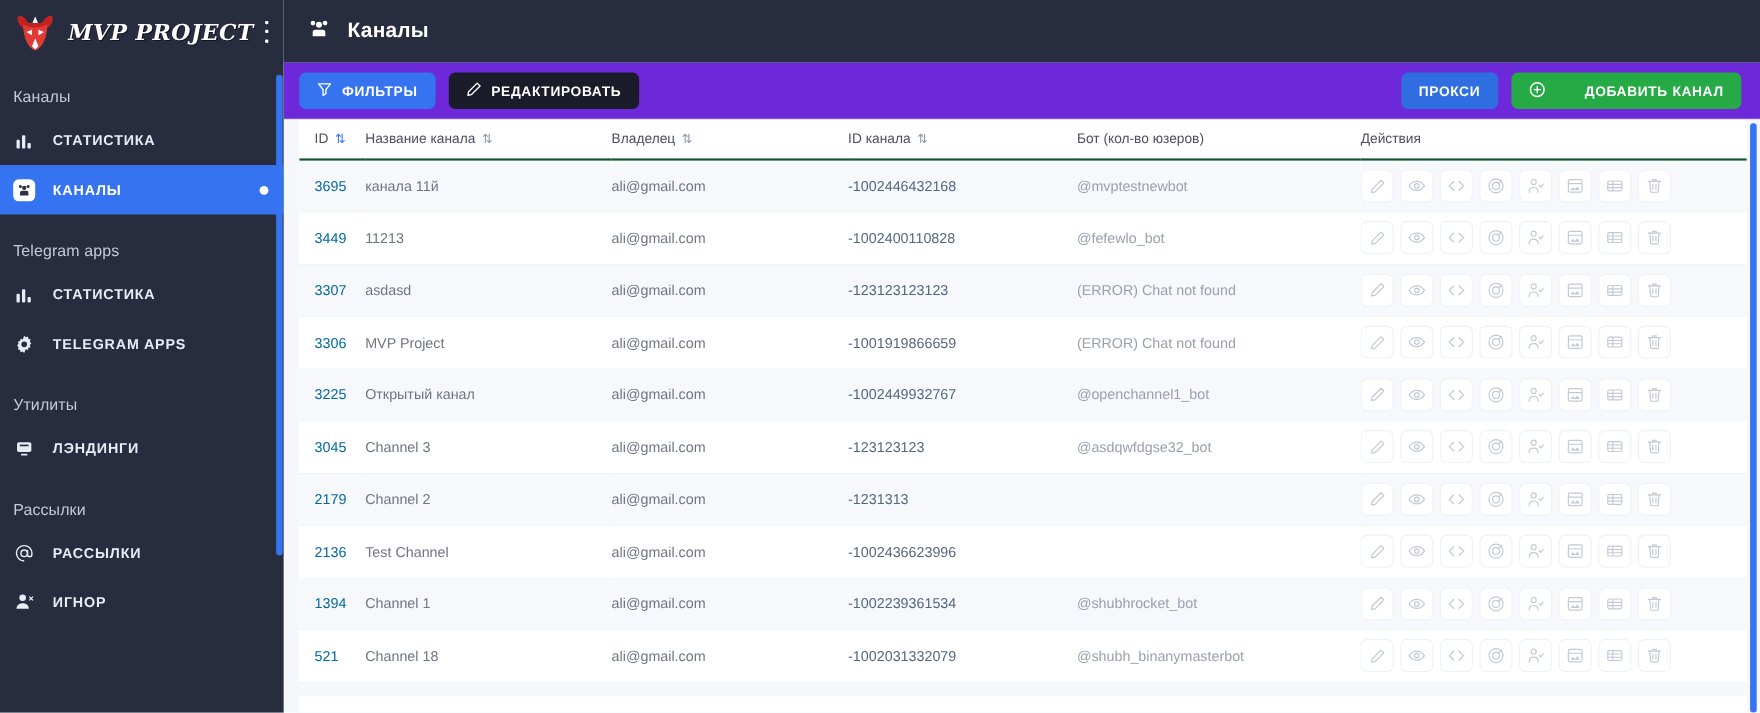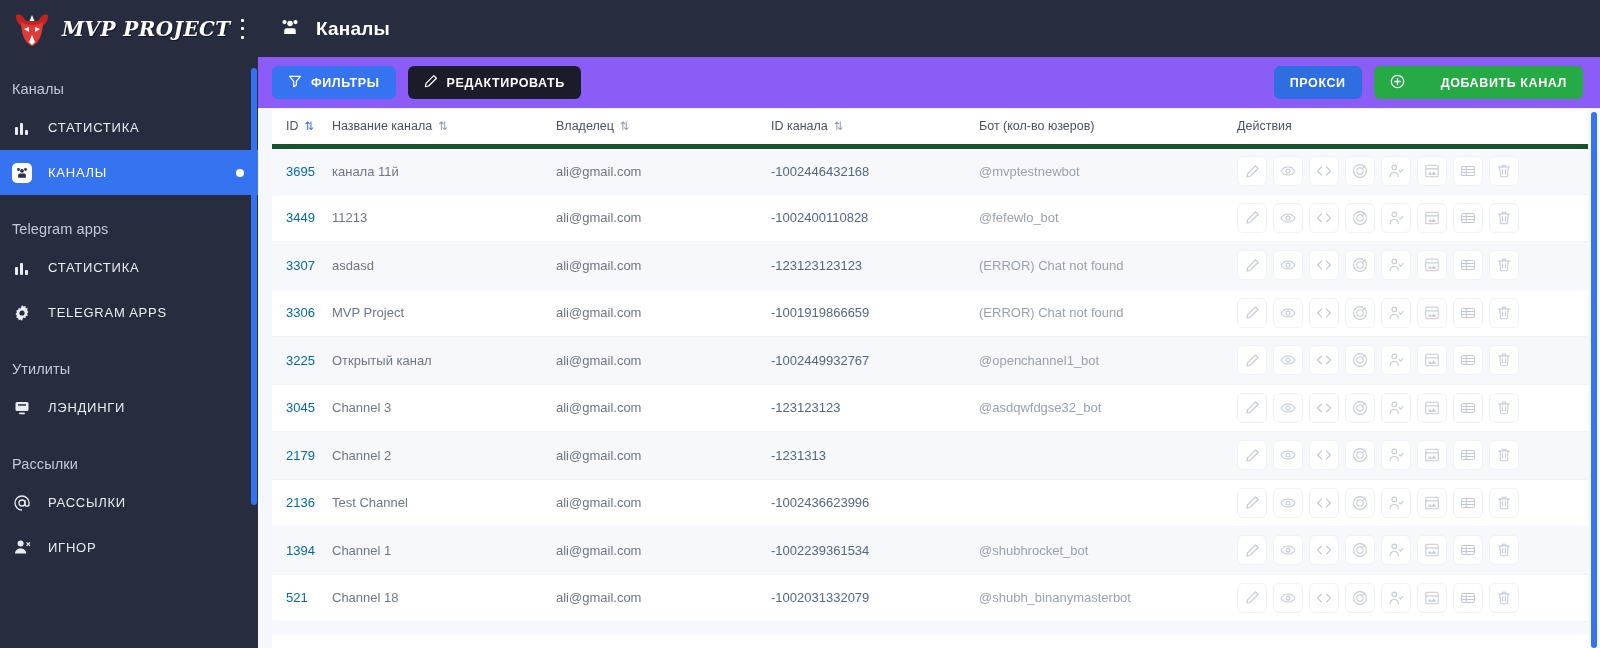--- a/index.html
+++ b/index.html
@@ -53,21 +53,21 @@
     letter-spacing: 0.1px;
   }
   .nav-item {
     display: flex; align-items: center;
     height: 45px;
     padding-left: 12px;
     padding-right: 14px;
     gap: 16px;
     color: #e9ecf4;
     font-size: 13px;
-    font-weight: normal;
+    font-weight: bold;
     letter-spacing: 0.75px;
     cursor: pointer;
     position: relative;
   }
   .nav-item .nav-ico {
     width: 20px; height: 20px; flex: 0 0 20px;
     display: flex; align-items: center; justify-content: center;
     color: #e9ecf4;
   }
   .nav-item.active { background: #3573f0; }
@@ -105,21 +105,21 @@
     color: #ffffff;
   }
   .topbar-left { display: flex; align-items: center; gap: 16px; }
   .topbar-title { font-size: 19px; font-weight: bold; letter-spacing: .2px; }
   .topbar-right { margin-left: auto; display: flex; align-items: center; gap: 22px; }
   .topbar-chip { display: flex; align-items: center; gap: 9px; font-size: 14px; cursor: pointer; }
   .topbar-chip.fs { font-size: 12.5px; font-weight: bold; letter-spacing: .5px; }
 
   .toolbar {
     height: 52px; min-height: 52px;
-    background: #8b5cf6;
+    background: #6d28d9;
     display: flex; align-items: center;
     padding: 0 17px 0 14px;
     gap: 12px;
     border-bottom: 1px solid #eef1f6;
   }
   .btn {
     height: 33px;
     border: none; border-radius: 6px;
     display: inline-flex; align-items: center; gap: 9px;
     padding: 0 16px;
@@ -142,21 +142,21 @@
     position: relative;
     border-radius: 2px;
   }
   table { width: 100%; border-collapse: collapse; table-layout: fixed; }
   thead th {
     text-align: left;
     font-size: 12.5px;
     font-weight: normal;
     color: #4b5160;
     padding: 10px 0 11px 0;
-    border-bottom: 5px solid #14532d;
+    border-bottom: 2px solid #14532d;
     background: #ffffff;
     white-space: nowrap;
   }
   thead th span.hdr { display: inline-flex; align-items: center; gap: 6px; }
   th.c-id    { width: 60px; padding-left: 14px; }
   th.c-name  { width: 224px; }
   th.c-owner { width: 215px; }
   th.c-cid   { width: 208px; }
   th.c-bot   { width: 258px; }
   th.c-act   { width: auto; }

